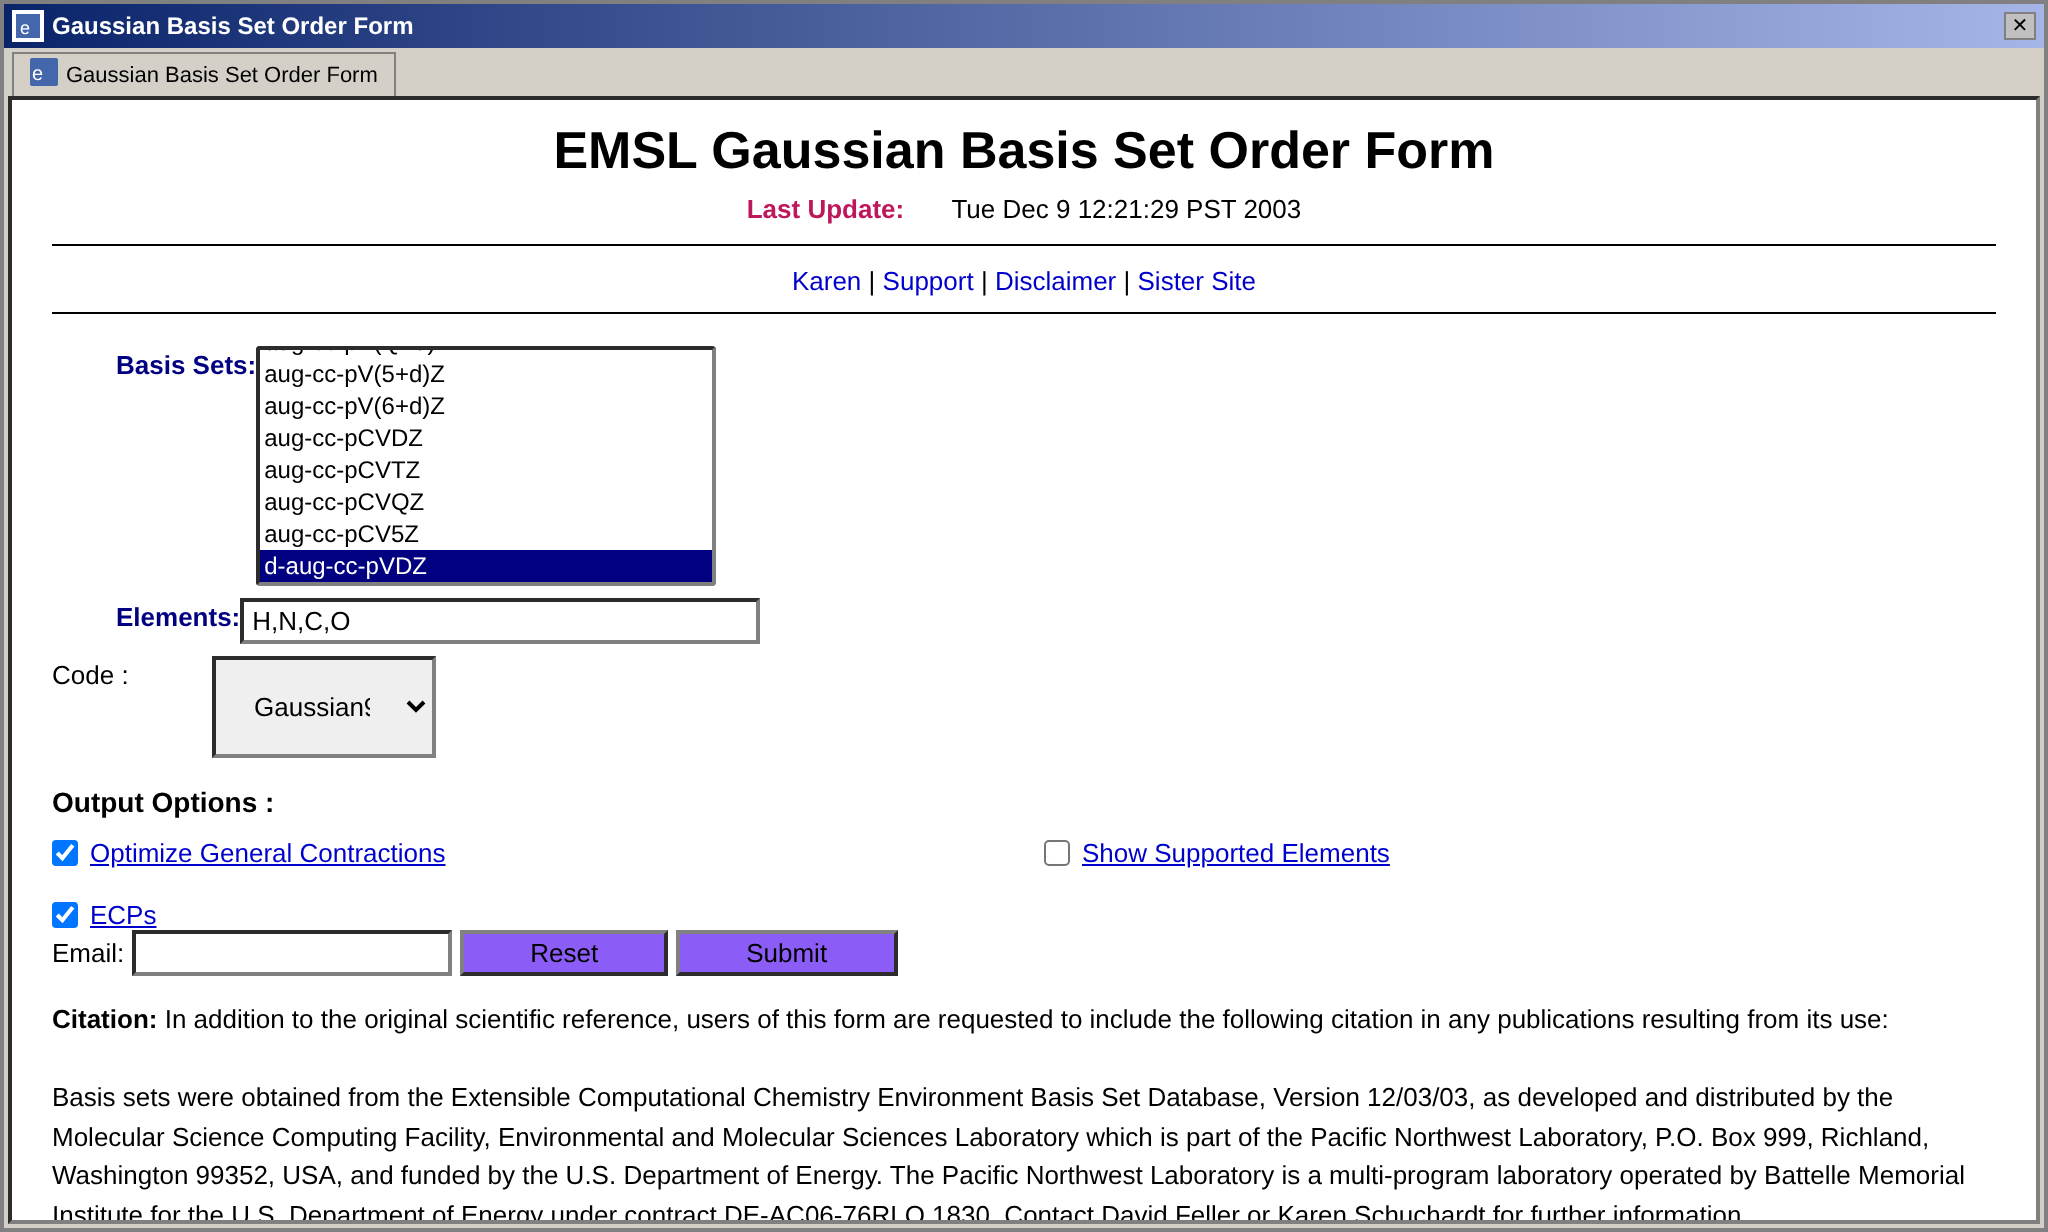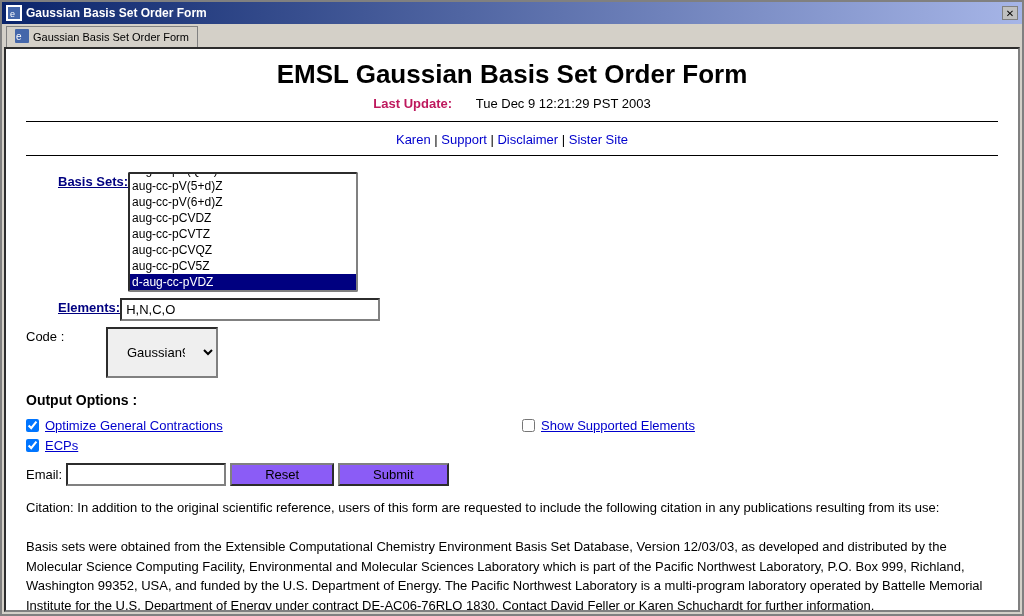--- a/index.html
+++ b/index.html
@@ -118,21 +118,20 @@
       margin-bottom: 12px;
     }
     .form-row {
       display: flex;
       align-items: flex-start;
       margin-bottom: 6px;
     }
     .form-label {
       font-weight: bold;
       color: #000080;
-      text-decoration: underline;
       min-width: 80px;
       font-size: 13px;
       padding-top: 2px;
       padding-left: 32px;
     }
     .form-label-plain {
       min-width: 80px;
       font-size: 13px;
       padding-top: 2px;
     }
@@ -165,22 +164,21 @@
       padding: 15px;
     }
     .output-options-title {
       font-weight: bold;
       font-size: 14px;
       margin-bottom: 10px;
     }
     .options-grid {
       display: grid;
       grid-template-columns: 1fr 1fr;
-      gap: 5px 20px;
-      margin-bottom: 10px;
+      gap: 16px 20px;
     }
     .option-row {
       display: flex;
       align-items: center;
       gap: 6px;
     }
     .option-link {
       color: #0000cc;
       text-decoration: underline;
       font-size: 13px;
@@ -207,21 +205,21 @@
       padding: 2px 33px;
       font-size: 13px;
       cursor: pointer;
     }
     .citation-section {
       margin-top: 10px;
       font-size: 13px;
       line-height: 1.5;
     }
     .citation-bold {
-      font-weight: normal;
+      font-weight: bold;
     }
     .list-scroll-container {
       position: relative;
       display: flex;
     }
     select {
       cursor: pointer;
     }
     .hr-line {
       border: none;

